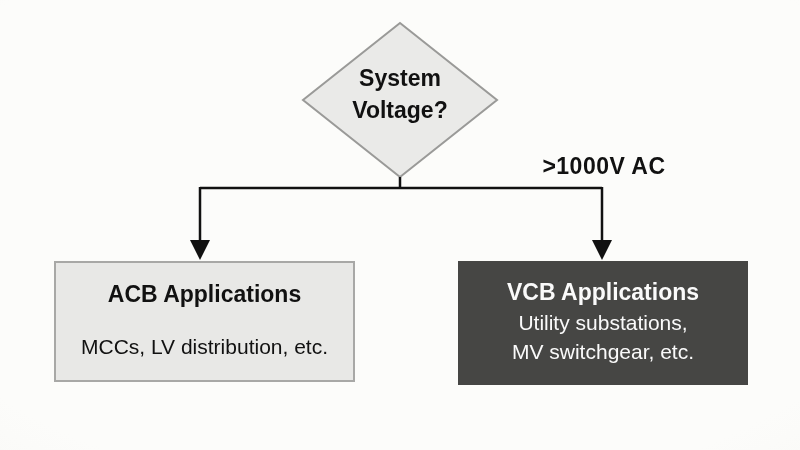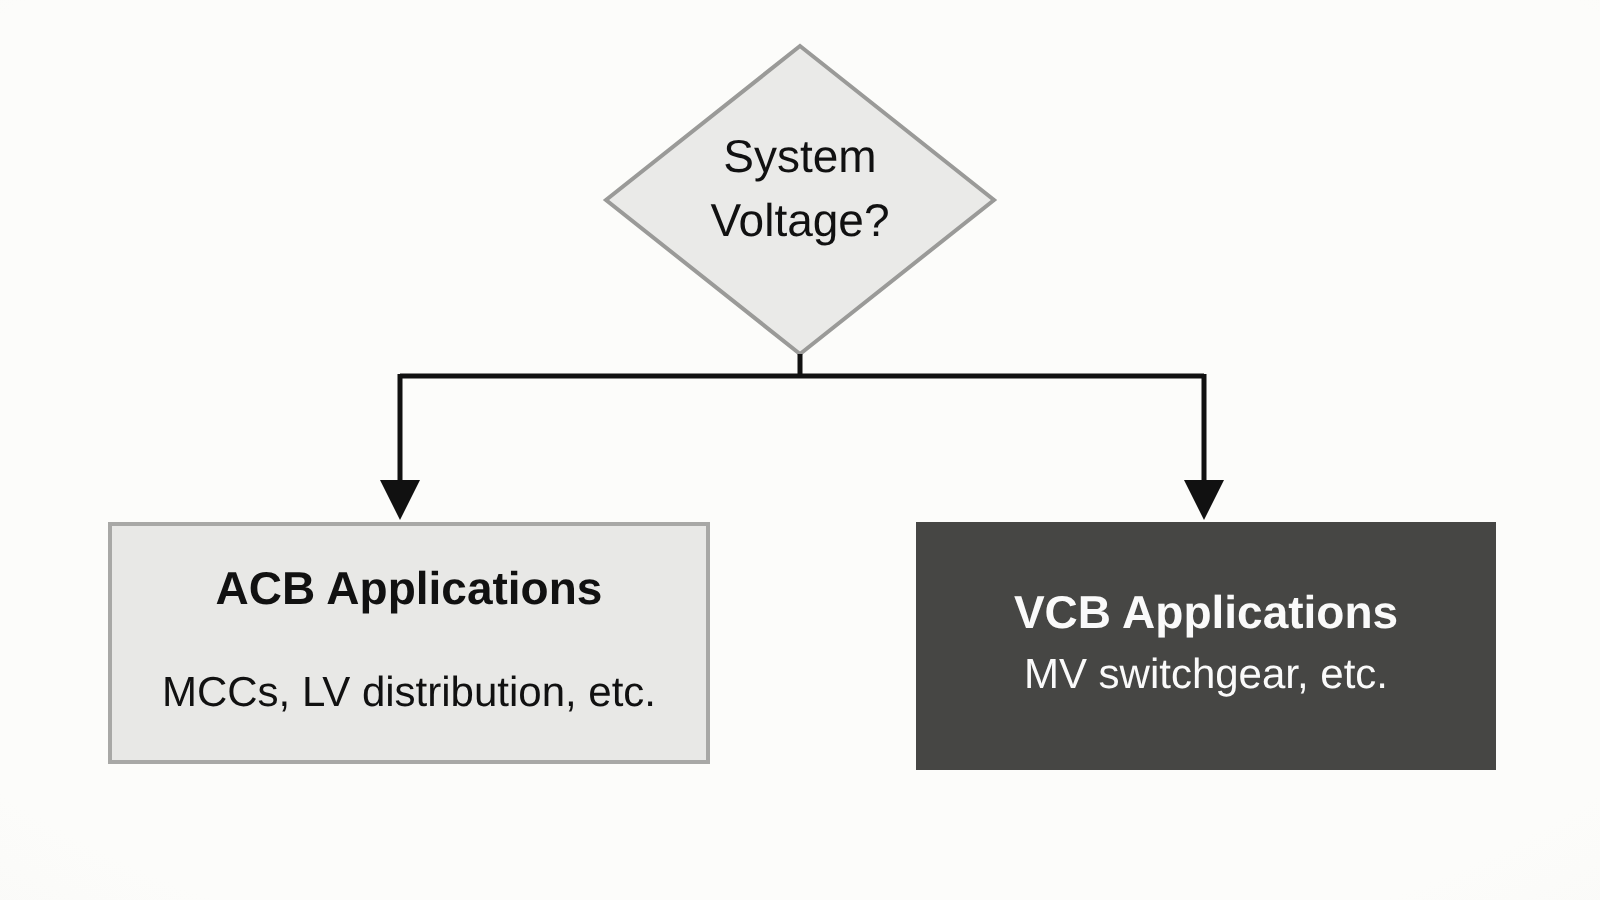--- a/index.html
+++ b/index.html
@@ -39,21 +39,21 @@
     fill: var(--line, #111111);
     stroke: none;
   }
   .decision-label {
     position: absolute;
     left: 335px;
     top: 63px;
     width: 130px;
     text-align: center;
     font-size: 23px;
-    font-weight: normal;
+    font-weight: bold;
     line-height: 1.38;
   }
   .cond-label {
     position: absolute;
     width: 160px;
     text-align: center;
     font-size: 23px;
     font-weight: bold;
     letter-spacing: 0.5px;
   }
@@ -107,24 +107,26 @@
     <path class="flow-line" d="M200 188 L602 188"></path>
     <path class="flow-line" d="M200 187 L200 242"></path>
     <path class="flow-line" d="M602 187 L602 242"></path>
     <polygon class="arrowhead" points="190,240 210,240 200,260"></polygon>
     <polygon class="arrowhead" points="592,240 612,240 602,260"></polygon>
   </svg>
 
   <div class="decision-label">System Voltage?</div>
 
 
+  <div class="cond-label cond-right">&gt;1000V AC</div>
 
   <div class="app-box box-left">
     <div class="box-title">ACB Applications</div>
     <div class="box-sub">MCCs, LV distribution, etc.</div>
   </div>
 
   <div class="app-box box-right">
     <div class="box-title">VCB Applications</div>
+    <div class="box-sub">Utility substations,</div>
     <div class="box-sub">MV switchgear, etc.</div>
   </div>
 
 </div>
 
 </body></html>

